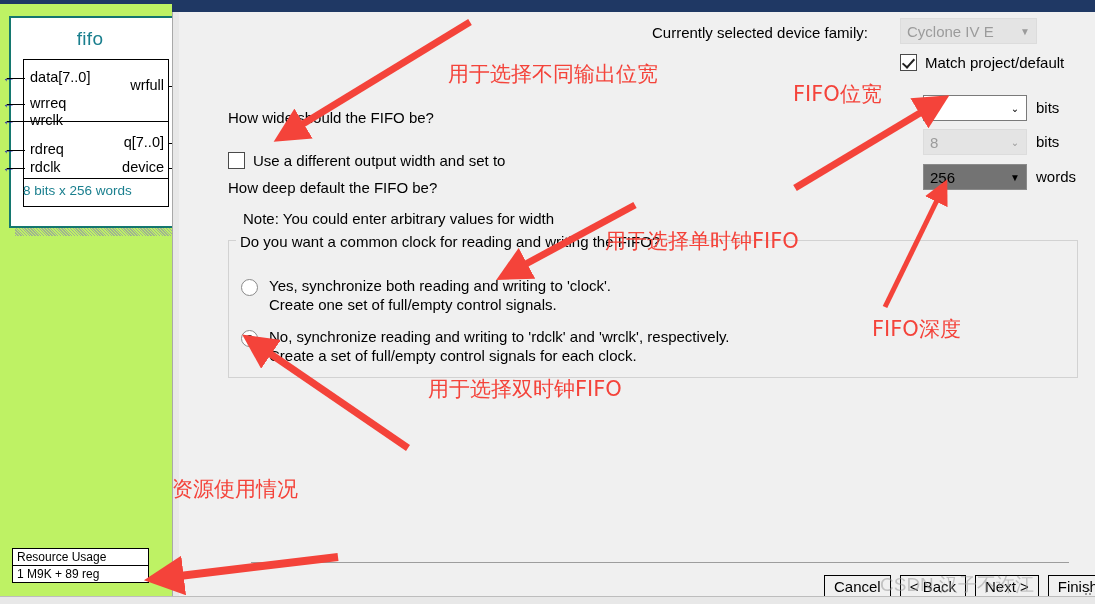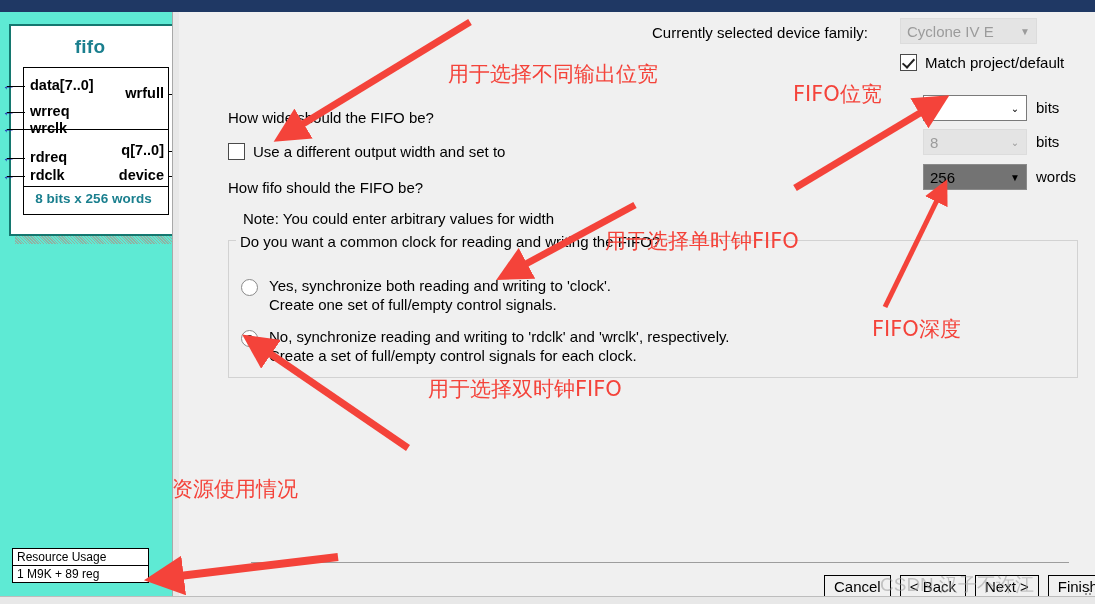--- a/index.html
+++ b/index.html
@@ -9,24 +9,23 @@
     font-family:"Liberation Sans",sans-serif;
     overflow:hidden;
     position:relative;
   }
   .titlebar{
     position:absolute;left:0;top:0;width:1095px;height:12px;
     background:#1f3864;
   }
   
   .symbol-panel{
-    position:absolute;left:0;top:12px;width:172px;height:592px;
-    background:#5eead4;
+    position:absolute;left:0;top:4px;width:172px;height:592px;
+    background:#bef264;
     overflow:hidden;
-    font-weight:bold;
   }
   .panel-divider{
     position:absolute;left:172px;top:12px;width:7px;height:592px;
     background:#e8e8e8;border-left:1px solid #a9a9a9;border-right:1px solid #cfcfcf;
   }
   .fifo-box{
     position:absolute;left:9px;top:12px;width:180px;height:212px;
     background:#ffffff;border:2px solid #14776f;
     box-sizing:border-box;
   }
@@ -39,21 +38,21 @@
     position:absolute;left:0;top:24px;width:180px;text-align:center;
     color:#1a7f8e;font-size:19px;letter-spacing:.3px;
   }
   .port-frame{
     position:absolute;left:23px;top:55px;width:146px;height:148px;
     border:1px solid #000;box-sizing:border-box;
   }
   .port-sep{position:absolute;left:23px;width:146px;height:0;border-top:1px solid #000;}
   .lbl{position:absolute;font-size:14.5px;color:#000;white-space:nowrap;}
   .memnote{
-    position:absolute;width:141px;left:23px;text-align:center;
+    position:absolute;width:141px;left:23px;text-align:left;
     color:#1a7f8e;font-size:13.5px;
   }
   .wire{position:absolute;height:0;border-top:1.5px solid #000;}
   .wire-thin{position:absolute;height:0;border-top:1px solid #000;}
   .arrowL,.arrowR{position:absolute;font-size:13px;color:#1f1fb0;line-height:1;}
 
   .resource-box{
     position:absolute;left:12px;top:548px;width:137px;
     background:#fff;border:1px solid #000;box-sizing:border-box;
     font-size:12px;color:#000;
@@ -212,26 +211,26 @@
     <span class="car">▼</span>
   </div>
 
   <div class="chk-row" style="left:721px;top:42px;">
     <span class="chkbox checked"></span>
     <span class="chk-label">Match project/default</span>
   </div>
 
   <div class="q" style="left:49px;top:97px;">How wide should the FIFO be?</div>
 
-  <div class="chk-row" style="left:49px;top:131px;">
+  <div class="chk-row" style="left:49px;top:140px;">
     <span class="chkbox"></span>
     <span class="chk-label">Use a different output width and set to</span>
   </div>
 
-  <div class="q" style="left:49px;top:167px;">How fifo should the FIFO be?</div>
+  <div class="q" style="left:49px;top:167px;">How deep default the FIFO be?</div>
   <div class="q" style="left:64px;top:198px;">Note: You could enter arbitrary values for width</div>
 
   <div class="dd enabled" style="left:744px;top:83px;width:104px;height:26px;">
     <span class="val">8</span>
     <span class="car">⌄</span>
   </div>
   <div class="unit" style="left:857px;top:87px;">bits</div>
 
   <div class="dd disabled" style="left:744px;top:117px;width:104px;height:26px;">
     <span class="val">8</span>

